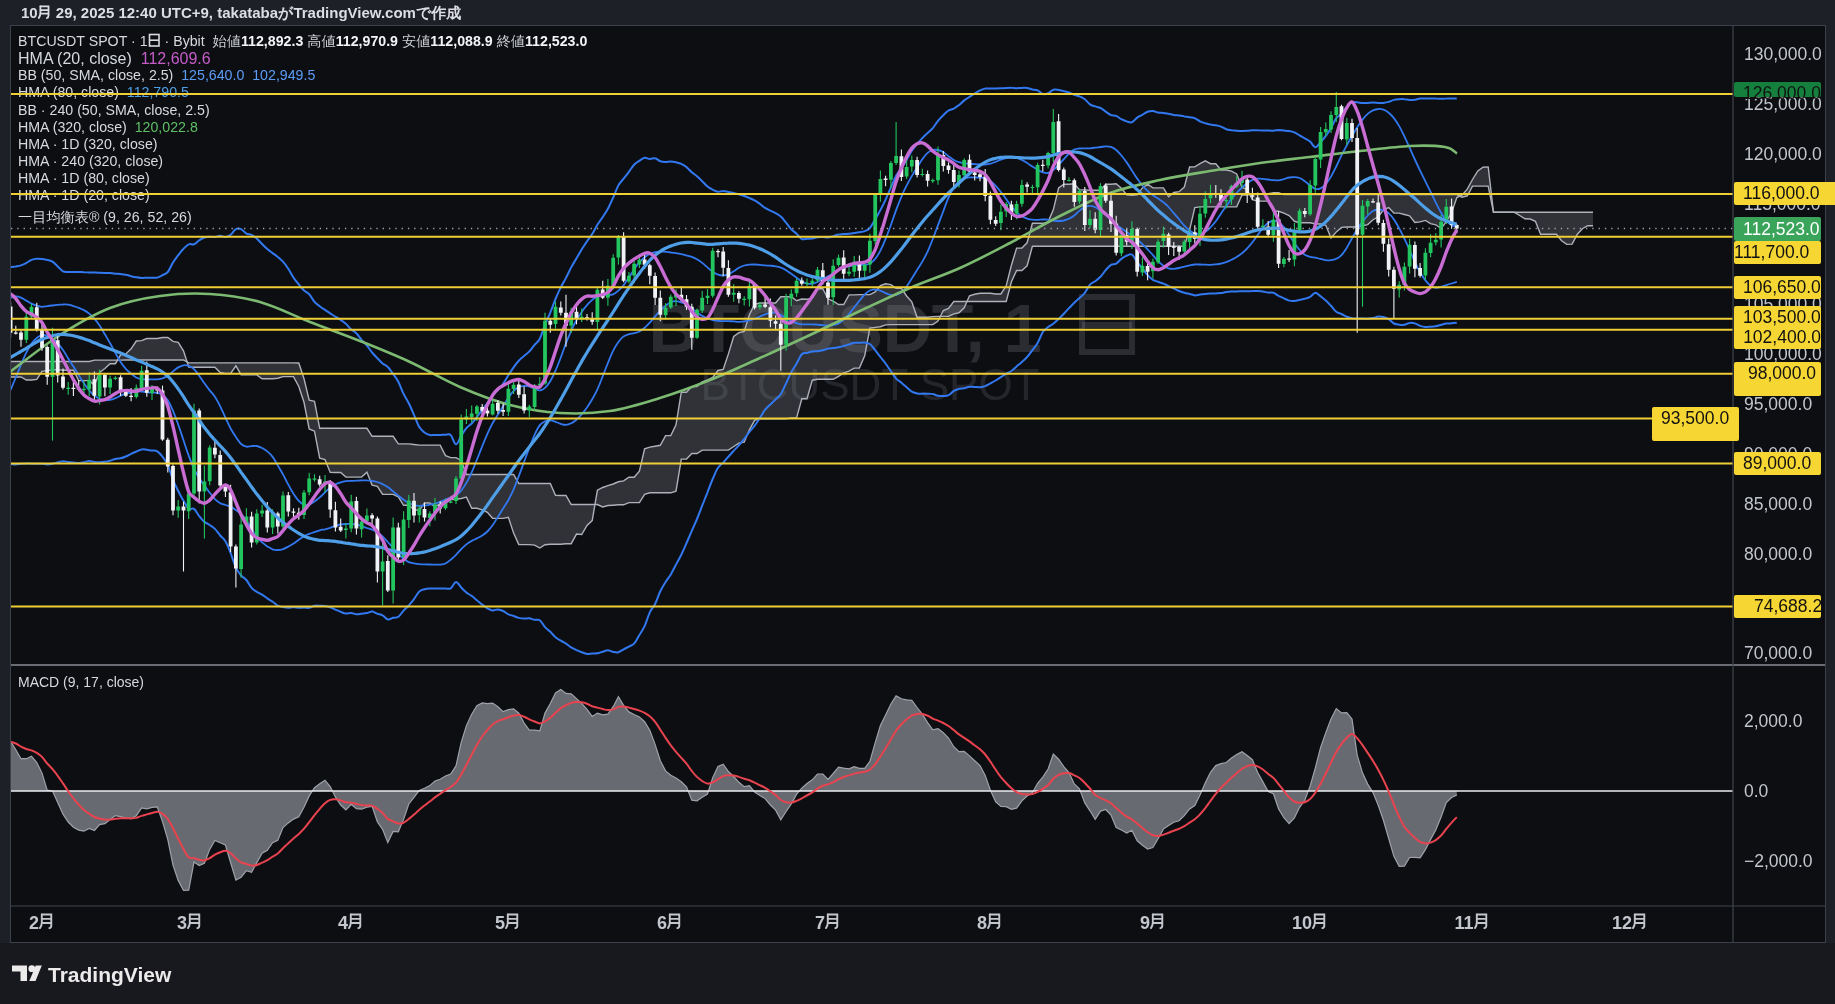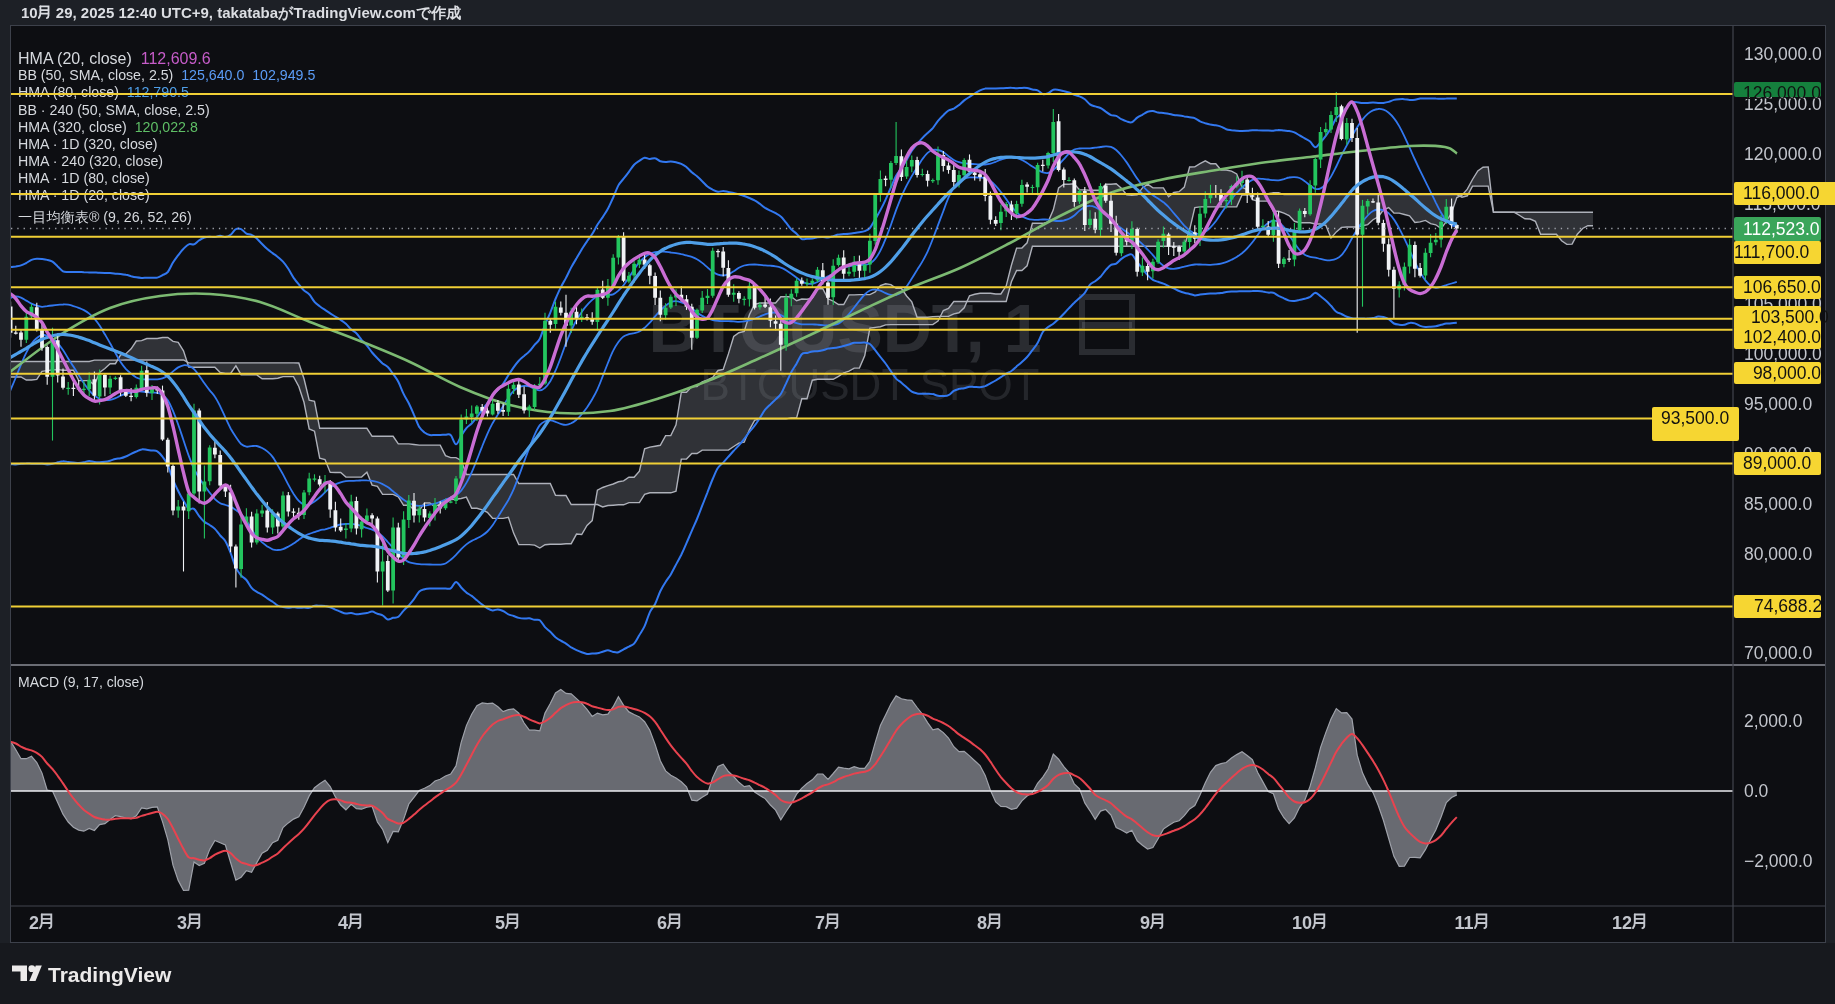--- a/index.html
+++ b/index.html
@@ -4,20 +4,26 @@
     <div class="abs" style="left:21px;top:4px;color:#dcdee3;font-size:15px;font-weight:700;">10<svg width="14" height="15" style="vertical-align:-2px">
         <g fill="none" stroke="#dcdee3" stroke-width="1.8" stroke-linecap="round">
           <path d="M2.4000000000000004 1.2923076923076924 H10.523076923076925 V10.615384615384617 Q10.523076923076925 12.73846153846154 8.861538461538462 13.015384615384615"></path>
           <path d="M2.4000000000000004 1.2923076923076924 V8.123076923076924 Q2.4000000000000004 10.892307692307693 0.8307692307692308 12.923076923076923"></path>
           <path d="M2.5846153846153848 5.0769230769230775 H10.338461538461539"></path>
           <path d="M2.5846153846153848 8.584615384615386 H10.338461538461539"></path>
         </g>
       </svg> 29, 2025 12:40 UTC+9, takatabaがTradingView.comで作成</div>
     <div class="abs" style="left:10px;top:25px;width:1816px;height:918px;background:#0d0e12;border:1px solid #3d414b;box-sizing:border-box;"></div>
     <div class="abs" style="left:0px;top:943px;width:1835px;height:61px;background:#17191e;"></div>
+    <div class="abs" style="left:18px;top:32px;font-size:14.2px;color:#d6d9de;white-space:nowrap;">BTCUSDT SPOT · 1<svg width="13" height="15" style="vertical-align:-2px">
+        <g fill="none" stroke="#d6d9de" stroke-width="1.6">
+          <rect x="1.5" y="1.5" width="9.5" height="11.5"></rect>
+          <path d="M1.5 7.2 H11"></path>
+        </g>
+      </svg> · Bybit&nbsp;&nbsp;<span style="color:#cdd0d6">始値</span><b style="color:#f2f4f7">112,892.3</b>&nbsp;<span style="color:#cdd0d6">高値</span><b style="color:#f2f4f7">112,970.9</b>&nbsp;<span style="color:#cdd0d6">安値</span><b style="color:#f2f4f7">112,088.9</b>&nbsp;<span style="color:#cdd0d6">終値</span><b style="color:#f2f4f7">112,523.0</b></div>
     <div class="abs" style="left:18px;top:50px;font-size:16px;color:#d6d9de;white-space:nowrap;">HMA (20, close)&nbsp;&nbsp;<span style="color:#c65cc9">112,609.6</span></div>
     <div class="abs" style="left:18px;top:67px;font-size:14.2px;color:#d6d9de;white-space:nowrap;">BB (50, SMA, close, 2.5)&nbsp;&nbsp;<span style="color:#5b9cf6">125,640.0&nbsp;&nbsp;102,949.5</span></div>
     <div class="abs" style="left:18px;top:84px;font-size:14.2px;color:#d6d9de;white-space:nowrap;">HMA (80, close)&nbsp;&nbsp;<span style="color:#4f9fe8">112,790.5</span></div>
     <div class="abs" style="left:18px;top:102px;font-size:14.2px;color:#d6d9de;white-space:nowrap;">BB · 240 (50, SMA, close, 2.5)</div>
     <div class="abs" style="left:18px;top:119px;font-size:14.2px;color:#d6d9de;white-space:nowrap;">HMA (320, close)&nbsp;&nbsp;<span style="color:#5fbf66">120,022.8</span></div>
     <div class="abs" style="left:18px;top:136px;font-size:14.2px;color:#d6d9de;white-space:nowrap;">HMA · 1D (320, close)</div>
     <div class="abs" style="left:18px;top:153px;font-size:14.2px;color:#d6d9de;white-space:nowrap;">HMA · 240 (320, close)</div>
     <div class="abs" style="left:18px;top:170px;font-size:14.2px;color:#d6d9de;white-space:nowrap;">HMA · 1D (80, close)</div>
     <div class="abs" style="left:18px;top:187px;font-size:14.2px;color:#d6d9de;white-space:nowrap;">HMA · 1D (20, close)</div>
     <div class="abs" style="left:18px;top:208px;font-size:14.2px;color:#d6d9de;white-space:nowrap;">一目均衡表® (9, 26, 52, 26)</div>
@@ -365,23 +371,23 @@
     <div class="abs" style="left:1744px;top:544px;color:#c3c6cd;font-size:17.5px;">80,000.0</div>
     <div class="abs" style="left:1744px;top:593px;color:#c3c6cd;font-size:17.5px;">75,000.0</div>
     <div class="abs" style="left:1744px;top:643px;color:#c3c6cd;font-size:17.5px;">70,000.0</div>
     <div class="abs" style="left:1744px;top:711px;color:#c3c6cd;font-size:17.5px;">2,000.0</div>
     <div class="abs" style="left:1744px;top:781px;color:#c3c6cd;font-size:17.5px;">0.0</div>
     <div class="abs" style="left:1744px;top:851px;color:#c3c6cd;font-size:17.5px;">−2,000.0</div>
     <div class="abs" style="left:1734px;top:82px;width:87px;height:15px;background:#15803d;border-radius:2px;color:#111;font-size:17.5px;line-height:23px;text-align:center;padding-left:9px;box-sizing:border-box;">126,000.0</div>
     <div class="abs" style="left:1734px;top:182px;width:110px;height:23px;background:#f6d632;border-radius:2px;color:#111;font-size:17.5px;line-height:23px;text-align:left;padding-left:9px;box-sizing:border-box;">116,000.0</div>
     <div class="abs" style="left:1734px;top:241px;width:87px;height:23px;background:#f6d632;border-radius:2px;color:#111;font-size:17.5px;line-height:23px;text-align:left;box-sizing:border-box;">111,700.0</div>
     <div class="abs" style="left:1734px;top:276px;width:87px;height:23px;background:#f6d632;border-radius:2px;color:#111;font-size:17.5px;line-height:23px;text-align:left;padding-left:9px;box-sizing:border-box;">106,650.0</div>
-    <div class="abs" style="left:1734px;top:306px;width:87px;height:23px;background:#f6d632;border-radius:2px;color:#111;font-size:17.5px;line-height:23px;text-align:left;padding-left:17px;box-sizing:border-box;">103,500.0</div>
+    <div class="abs" style="left:1734px;top:306px;width:87px;height:23px;background:#f6d632;border-radius:2px;color:#111;font-size:17.5px;line-height:23px;text-align:left;padding-left:9px;box-sizing:border-box;">103,500.0</div>
     <div class="abs" style="left:1734px;top:326px;width:87px;height:23px;background:#f6d632;border-radius:2px;color:#111;font-size:17.5px;line-height:23px;text-align:right;padding-left:8px;box-sizing:border-box;">102,400.0</div>
-    <div class="abs" style="left:1734px;top:362px;width:87px;height:22px;background:#f6d632;border-radius:2px;color:#111;font-size:17.5px;line-height:23px;text-align:right;padding-left:9px;box-sizing:border-box;">98,000.0</div>
+    <div class="abs" style="left:1734px;top:362px;width:87px;height:34px;background:#f6d632;border-radius:2px;color:#111;font-size:17.5px;line-height:23px;text-align:center;padding-left:9px;box-sizing:border-box;">98,000.0</div>
     <div class="abs" style="left:1652px;top:407px;width:87px;height:34px;background:#f6d632;border-radius:2px;color:#111;font-size:17.5px;line-height:23px;text-align:left;padding-left:9px;box-sizing:border-box;">93,500.0</div>
     <div class="abs" style="left:1734px;top:452px;width:87px;height:23px;background:#f6d632;border-radius:2px;color:#111;font-size:17.5px;line-height:23px;text-align:left;padding-left:9px;box-sizing:border-box;">89,000.0</div>
     <div class="abs" style="left:1734px;top:595px;width:87px;height:23px;background:#f6d632;border-radius:2px;color:#111;font-size:17.5px;line-height:23px;text-align:left;padding-left:20px;box-sizing:border-box;">74,688.2</div>
     <div class="abs" style="left:1734px;top:217px;width:87px;height:24px;background:#3aa55a;border-radius:2px;color:#fff;font-size:17.5px;line-height:24px;padding-left:9px;box-sizing:border-box;">112,523.0</div>
     <div class="abs" style="left:12px;top:913px;width:60px;text-align:center;color:#c3c6cd;font-size:18px;font-weight:600;">2<svg width="16" height="18" style="vertical-align:-2px">
         <g fill="none" stroke="#c3c6cd" stroke-width="1.9" stroke-linecap="round">
           <path d="M2.8 1.5076923076923074 H12.276923076923076 V12.384615384615383 Q12.276923076923076 14.861538461538462 10.338461538461537 15.184615384615384"></path>
           <path d="M2.8 1.5076923076923074 V9.476923076923077 Q2.8 12.707692307692309 0.9692307692307692 15.076923076923077"></path>
           <path d="M3.015384615384615 5.9230769230769225 H12.06153846153846"></path>
           <path d="M3.015384615384615 10.015384615384615 H12.06153846153846"></path>

